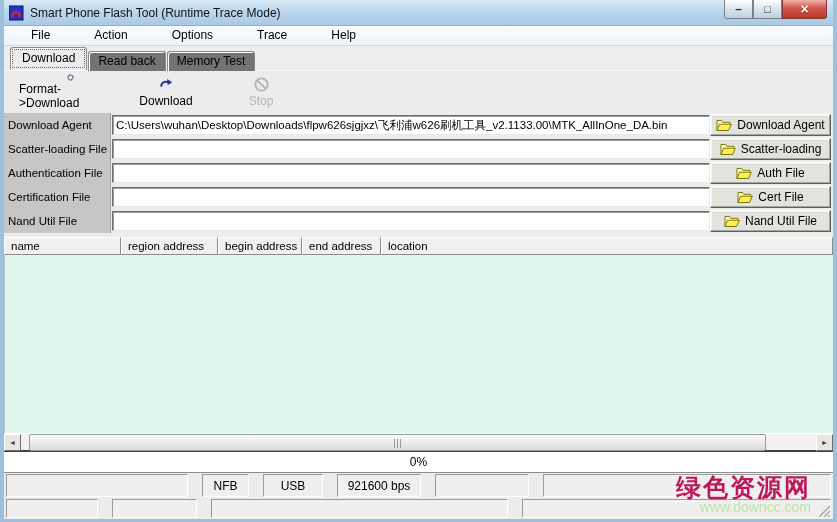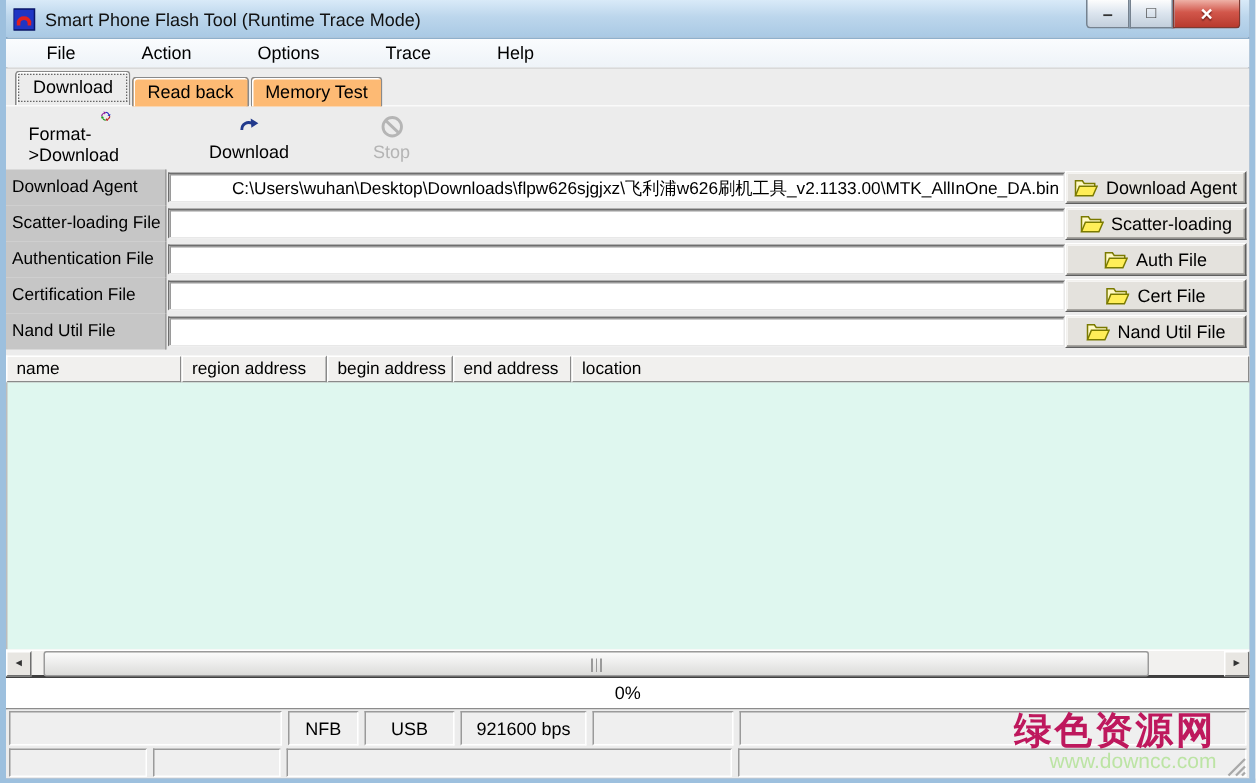--- a/index.html
+++ b/index.html
@@ -42,21 +42,21 @@
     height:20px; flex:none; display:flex; align-items:flex-start;
     background:linear-gradient(180deg,#fafcfe,#eef3f8);
     border-bottom:1px solid #d9d9d9; padding-left:17px;gap:24px;
   }
   .menu-item { padding:2px 10px; font-size:12px; cursor:default; }
 
   
   .tabstrip { height:24px; flex:none; background:#ededed; padding:4px 0 0 6px; display:flex; align-items:flex-end; }
   .tab {
     position:relative; padding:2px 9px 3px; margin-right:1px; font-size:12px;
-    background:#fdba74; border:1px solid #8a8a8a; border-bottom:none;
+    background:#737373; border:1px solid #8a8a8a; border-bottom:none;
     border-radius:3px 3px 0 0; cursor:default; top:1px;
     box-shadow:inset 1px 1px 0 #ffffff;
   }
   .tab.active {
     top:0; padding:3px 11px 5px; background:#ececec; z-index:2;
     outline:1px dotted #666; outline-offset:-3px;
   }
 
   
   .page { flex:none; height:380px; background:#ececec; display:flex; flex-direction:column; border-top:1px solid #fafafa; }
@@ -77,21 +77,20 @@
   .form-label {
     width:107px; height:24px; flex:none; background:#c6c6c6;
     display:flex; align-items:center; padding-left:4px; font-size:11.5px;
     border-right:1px solid #9e9e9e;
   }
   .form-field {
     width:598px; height:20px; margin-left:1px; font-size:11.5px; padding:0 3px;
     font-family:"Liberation Sans","DejaVu Sans",sans-serif;
     background:#fff; border:1px solid #6e6e6e; border-bottom-color:#e8e8e8; border-right-color:#e8e8e8;
     box-shadow:inset 1px 1px 0 #9a9a9a;
-    text-align:right;
   }
   .browse-col { position:absolute; top:1px; right:2px; width:121px; }
   .browse-btn {
     width:121px; height:22px; margin-bottom:2px; display:flex; align-items:center; justify-content:center;
     background:#e4e2dd; border:1px solid; border-color:#ffffff #5f5f5f #5f5f5f #ffffff;
     box-shadow:inset -1px -1px 0 #a7a5a0, inset 1px 1px 0 #f5f4f2;
     font-size:12px; cursor:default;
   }
   .browse-btn .ficon { width:16px; height:13px; margin-right:5px; flex:none; }
 
@@ -127,21 +126,21 @@
   .progress {
     flex:none; height:23px; background:#ffffff; border-top:2px solid #3f3f3f; border-bottom:1px solid #8c8c8c;
     display:flex; align-items:center; justify-content:center; font-size:12px;
   }
 
   
   .statusrow { flex:none; display:flex; padding:1px 2px; background:#ececec; }
   .statusrow.r1 { height:25px; }
   .statusrow.r2 { height:21px; }
   .s-cell {
-    height:100%; margin-right:4px; background:#efefef;
+    height:100%; margin-right:14px; background:#efefef;
     border:1px solid; border-color:#9a9a9a #ffffff #ffffff #9a9a9a;
     display:flex; align-items:center; justify-content:center; font-size:12px;
   }
   .r1 .c0{width:182px;} .r1 .c1{width:47px;} .r1 .c2{width:60px;} .r1 .c3{width:84px;} .r1 .c4{width:94px;} .r1 .c5{flex:1; margin-right:0;}
   .r2 .c0{width:92px;} .r2 .c1{width:85px;} .r2 .c2{width:297px;} .r2 .c3{flex:1; margin-right:0;}
 
   
   .watermark { position:absolute; right:22px; bottom:4px; text-align:right; z-index:5; pointer-events:none; line-height:1.05; }
   .wm-line1 { font-size:25px; font-weight:bold; color:#be185d; letter-spacing:2px; }
   .wm-line2 { font-size:14px; color:#bce4a4; }

